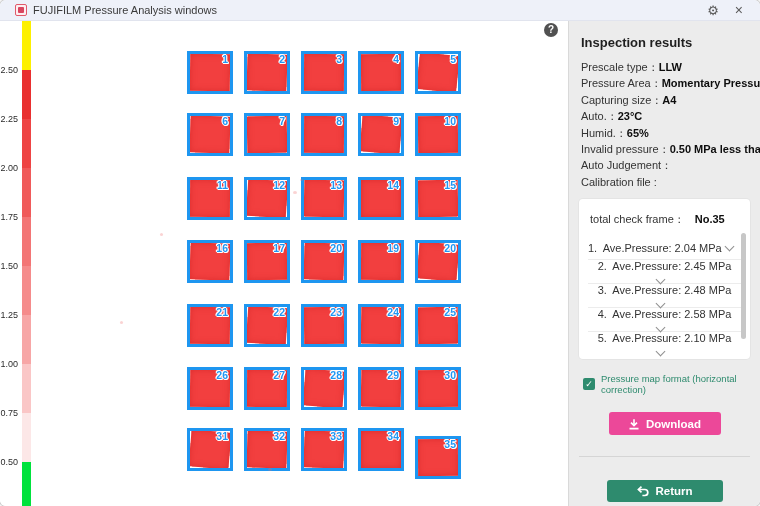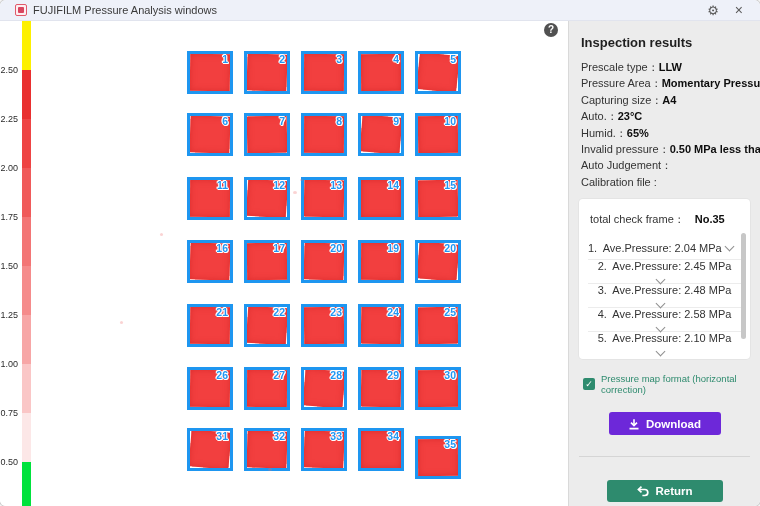--- a/index.html
+++ b/index.html
@@ -45,21 +45,21 @@
   .list-row.bt{border-top:1px solid #ececec;flex-direction:column;}
   .chevron{width:6px;height:6px;border-right:1.4px solid #8f8f8f;border-bottom:1.4px solid #8f8f8f;
     transform:rotate(45deg);margin:-3px 8px 0 0;}
   .card-scrollbar{position:absolute;right:4px;top:34px;width:5px;height:106px;background:#c7c7c7;border-radius:3px;}
   .chk-row{display:flex;align-items:center;gap:6px;margin:14px 0 0 4px;cursor:pointer;}
   .chk{width:12px;height:12px;background:#2e8b6e;border-radius:2px;color:#fff;font-size:9px;
     line-height:12px;text-align:center;flex:0 0 auto;}
   .chk-label{font-size:9.5px;color:#2e8b6e;}
   .btn{display:flex;align-items:center;justify-content:center;gap:6px;border-radius:3px;
     font-weight:bold;cursor:pointer;box-sizing:border-box;}
-  .btn-download{margin:17px auto 0;width:112px;height:23px;background:#6d28d9;color:#fff;font-size:11.5px;text-align:right;}
+  .btn-download{margin:17px auto 0;width:112px;height:23px;background:#ec4899;color:#fff;font-size:11.5px;text-align:right;}
   .divider{height:1px;background:#d5d5d5;margin:21px 0 0;}
   .btn-return{margin:23px auto 0;width:116px;height:22px;background:#2e8b6e;color:#fff;font-size:11.5px;}
 </style>
 </head>
 <body>
 
 <div class="window">
 
   <div class="titlebar">
     <span class="appicon"></span>

